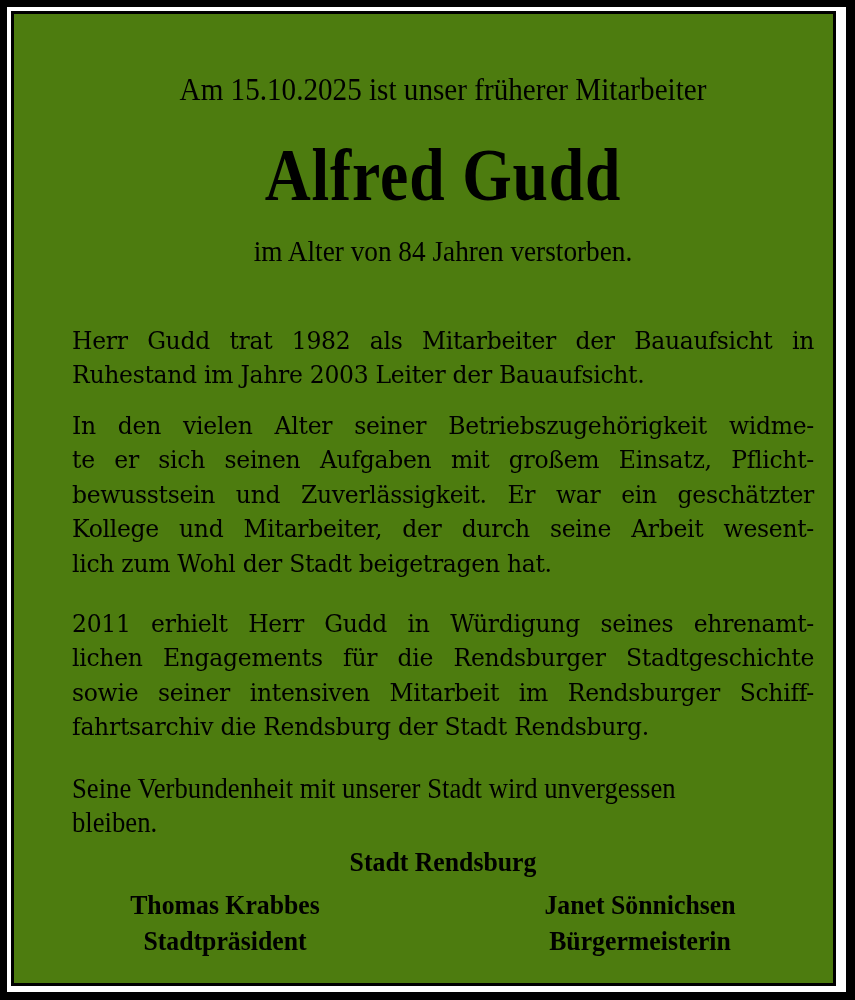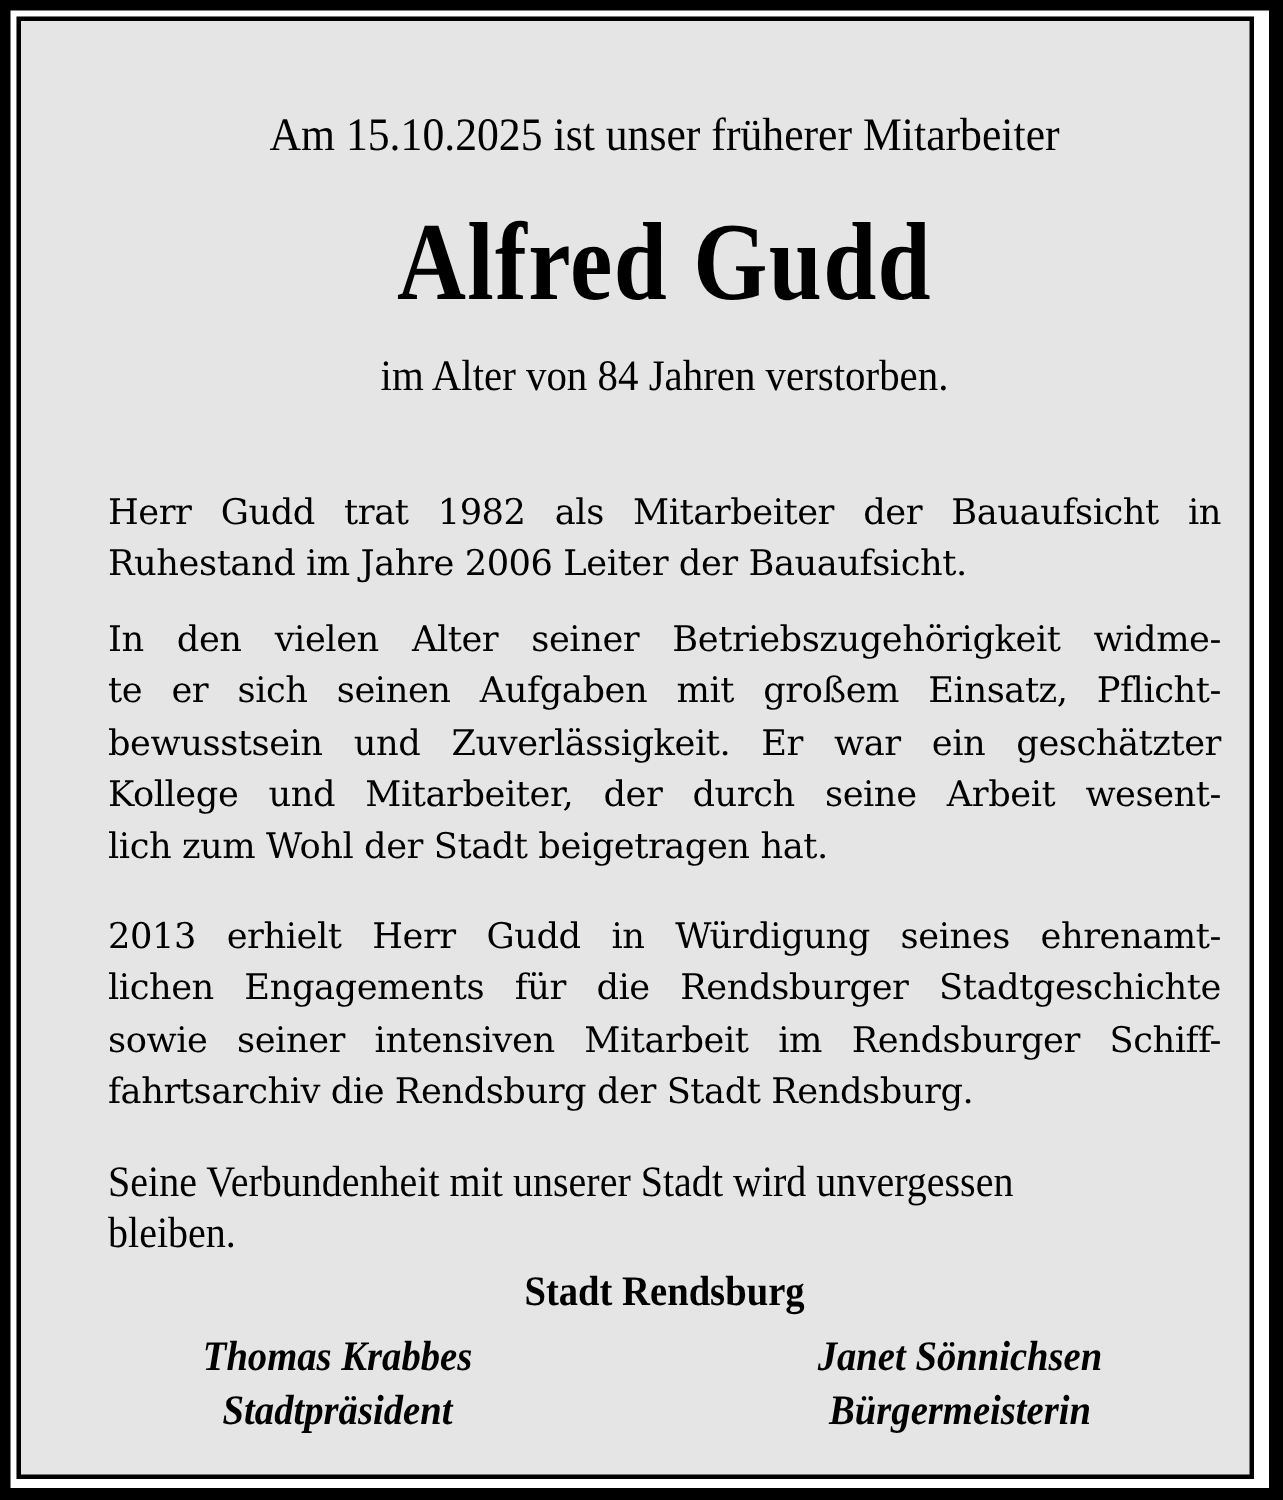--- a/index.html
+++ b/index.html
@@ -3,21 +3,21 @@
 <meta charset="utf-8">
 <style>
   html, body { margin: 0; padding: 0; background: #000; }
   body { width: 855px; height: 1000px; position: relative; overflow: hidden; }
   .frame-gap {
     position: absolute; left: 7px; top: 7px; width: 839px; height: 985px;
     background: #fff;
   }
   .frame-inner {
     position: absolute; left: 11px; top: 11px; width: 825px; height: 975px;
-    border: 3px solid #000; background: #e5e5e5; box-sizing: border-box;
+    border: 3px solid #000; background: #4d7c0f; box-sizing: border-box;
   }
   .content {
     position: absolute; left: 58px; top: 0; width: 742px;
     color: #000;
     font-family: "DejaVu Serif", "Liberation Serif", serif;
   }
   .line-intro {
     position: absolute; left: 0; top: 58px; width: 742px; text-align: center;
     font-family: "Liberation Serif", serif; font-size: 31px; line-height: 36px;
     transform: scaleX(0.94); transform-origin: center;
@@ -44,51 +44,51 @@
   .p3 { top: 593px; }
   .p4 { top: 757px; font-family: "Liberation Serif", serif; font-size: 29px; letter-spacing: 0; }
   .p4 .ln { transform: scaleX(0.92); transform-origin: left; }
   .sig-org {
     position: absolute; left: 0; top: 831px; width: 742px; text-align: center;
     font-family: "Liberation Serif", serif; font-weight: bold; font-size: 28px; line-height: 34px;
     transform: scaleX(0.92); transform-origin: center;
   }
   .sig-col {
     position: absolute; top: 873px; width: 330px; text-align: center;
-    font-family: "Liberation Serif", serif; font-weight: bold; font-size: 28px; line-height: 36px; font-style: italic;
+    font-family: "Liberation Serif", serif; font-weight: bold; font-size: 28px; line-height: 36px;
   }
   .sig-col span { display: block; transform: scaleX(0.92); transform-origin: center; }
   .sig-left { left: -12px; }
   .sig-right { left: 403px; }
 </style>
 </head>
 <body>
 
 <div class="frame-gap"></div>
 <div class="frame-inner">
   <div class="content">
     <div class="line-intro">Am 15.10.2025 ist unser früherer Mitarbeiter</div>
     <div class="name">Alfred Gudd</div>
     <div class="line-age">im Alter von 84 Jahren verstorben.</div>
 
     <div class="para p1">
       <span class="ln">Herr Gudd trat 1982 als Mitarbeiter der Bauaufsicht in</span>
-      <span class="ln last">Ruhestand im Jahre 2006 Leiter der Bauaufsicht.</span>
+      <span class="ln last">Ruhestand im Jahre 2003 Leiter der Bauaufsicht.</span>
     </div>
 
     <div class="para p2">
       <span class="ln">In den vielen Alter seiner Betriebszugehörigkeit widme-</span>
       <span class="ln">te er sich seinen Aufgaben mit großem Einsatz, Pflicht-</span>
       <span class="ln">bewusstsein und Zuverlässigkeit. Er war ein geschätzter</span>
       <span class="ln">Kollege und Mitarbeiter, der durch seine Arbeit wesent-</span>
       <span class="ln last">lich zum Wohl der Stadt beigetragen hat.</span>
     </div>
 
     <div class="para p3">
-      <span class="ln">2013 erhielt Herr Gudd in Würdigung seines ehrenamt-</span>
+      <span class="ln">2011 erhielt Herr Gudd in Würdigung seines ehrenamt-</span>
       <span class="ln">lichen Engagements für die Rendsburger Stadtgeschichte</span>
       <span class="ln">sowie seiner intensiven Mitarbeit im Rendsburger Schiff-</span>
       <span class="ln last">fahrtsarchiv die Rendsburg der Stadt Rendsburg.</span>
     </div>
 
     <div class="para p4">
       <span class="ln last">Seine Verbundenheit mit unserer Stadt wird unvergessen</span>
       <span class="ln last">bleiben.</span>
     </div>
 

